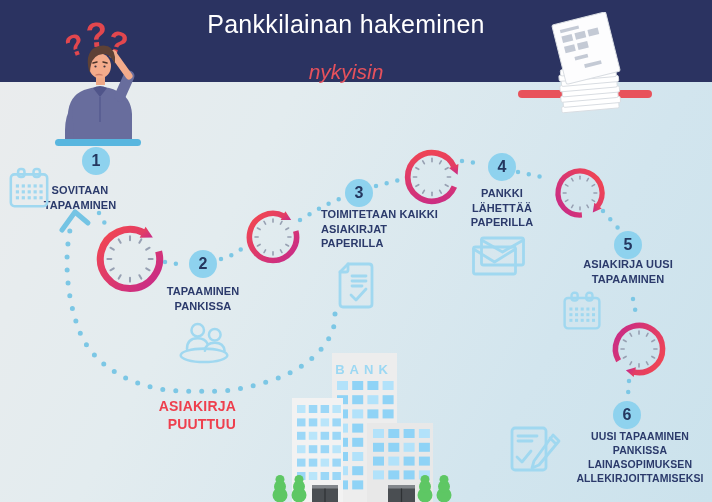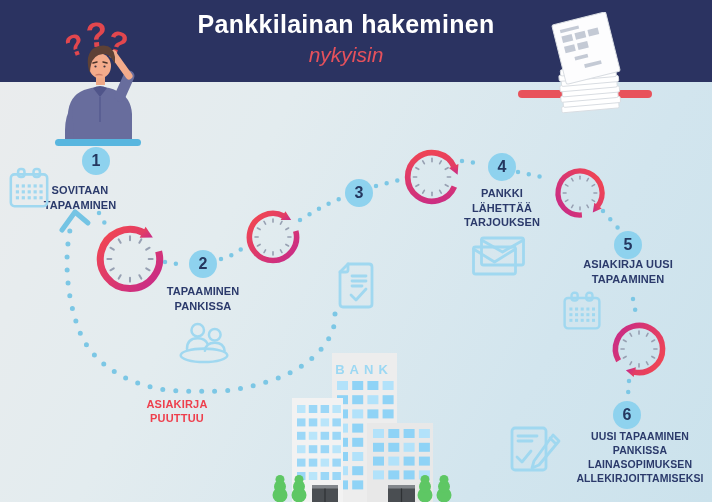--- a/index.html
+++ b/index.html
@@ -13,38 +13,38 @@
   html,body{margin:0;padding:0;}
   #stage{
     position:relative;width:712px;height:502px;overflow:hidden;
     font-family:"Liberation Sans",sans-serif;
     background:linear-gradient(118deg,#ebeced 0%,#e3ecef 35%,#d2e5ee 75%,#cbe2ec 100%);
   }
   .abs{position:absolute;}
   
   .header{left:0;top:0;width:712px;height:82px;background:var(--header-bg);}
   .title-wrap{left:100px;right:120px;top:10px;text-align:center;}
-  .title{color:#ffffff;font-size:25px;font-weight:bold;letter-spacing:.3px;}
-  .subtitle{color:#e6515c;font-size:21px;font-style:italic;margin-top:4px;}
+  .title{color:#ffffff;font-size:25px;font-weight:normal;letter-spacing:.3px;}
+  .subtitle{color:#e6515c;font-size:21px;font-style:italic;margin-top:21px;}
   
   svg.overlay{left:0;top:0;width:712px;height:502px;}
   
   .step-circle{
     width:28px;height:28px;border-radius:50%;background:var(--step-circle);
     display:flex;align-items:center;justify-content:center;
     color:#24375f;font-weight:bold;font-size:16px;
   }
   .step-label{
     color:var(--text-navy);font-weight:bold;font-size:11px;line-height:1.34;
     letter-spacing:.1px;text-align:center;white-space:pre-line;
   }
   .step-label.left{text-align:left;}
   .warning{
-    color:#ee3f4d;font-weight:bold;font-size:11px;line-height:1.3;
-    text-align:center;white-space:pre-line;letter-spacing:.2px;
+    color:#ee3f4d;font-weight:bold;font-size:14px;line-height:1.3;
+    text-align:right;white-space:pre-line;letter-spacing:.2px;
   }
   .clock{position:absolute;}
   .icon svg{display:block;width:100%;height:100%;}
   .blue-stroke{stroke:var(--icon-blue);fill:none;stroke-width:2.8;stroke-linecap:round;stroke-linejoin:round;}
   .blue-fill{fill:var(--icon-blue);}
   .desk{left:55px;top:139px;width:86px;height:7px;border-radius:4px;background:#58b6df;}
   .red-bar{left:518px;top:90px;width:134px;height:8px;border-radius:4px;background:#e8525b;}
 </style>
 </head>
 <body>
@@ -301,37 +301,40 @@
       <path class="blue-stroke" d="M10,34 Q10,22 22,22 Q30,22 33,28"></path>
       <circle class="blue-stroke" cx="41" cy="18" r="6.5"></circle>
       <path class="blue-stroke" d="M30,36 Q31,27 41,27 Q51,27 52,36"></path>
       <ellipse class="blue-stroke" cx="29" cy="41" rx="26" ry="7.5"></ellipse>
     </svg>
   </div>
 
   <div class="abs step-circle" style="left:345px;top:179px">
       <span>3</span>
     </div>
+  <div class="abs step-label left" style="left:321px;top:207px;width:140px">TOIMITETAAN KAIKKI
+ASIAKIRJAT
+PAPERILLA</div>
   <div class="abs icon" style="left:338px;top:262px;width:36px;height:47px">
     <svg viewBox="0 0 36 47">
       <path class="blue-stroke" d="M10,2 H31 Q34,2 34,5 V42 Q34,45 31,45 H5 Q2,45 2,42 V10 Z"></path>
       <path class="blue-stroke" d="M10,2 V8 Q10,10 8,10 H2"></path>
       <line class="blue-stroke" x1="14" y1="14" x2="28" y2="14"></line>
       <line class="blue-stroke" x1="14" y1="19" x2="28" y2="19"></line>
       <line class="blue-stroke" x1="14" y1="24" x2="24" y2="24"></line>
       <path class="blue-stroke" d="M13,33 L18,38 L28,27"></path>
     </svg>
   </div>
 
   <div class="abs step-circle" style="left:488px;top:153px">
       <span>4</span>
     </div>
   <div class="abs step-label" style="left:447px;top:186px;width:110px">PANKKI
 LÄHETTÄÄ
-TARJOUKSEN</div>
+PAPERILLA</div>
   <div class="abs icon" style="left:471px;top:236px;width:57px;height:40px">
     <svg viewBox="0 0 56 40">
       <rect class="blue-stroke" x="10" y="2" width="42" height="27" rx="2"></rect>
       <path class="blue-stroke" d="M10,4 L31,16 L52,4"></path>
       <rect class="blue-stroke" x="2" y="11" width="42" height="27" rx="2" fill="#dcebf1"></rect>
       <path class="blue-stroke" d="M2,13 L23,26 L44,13"></path>
     </svg>
   </div>
 
   <div class="abs step-circle" style="left:614px;top:231px">

